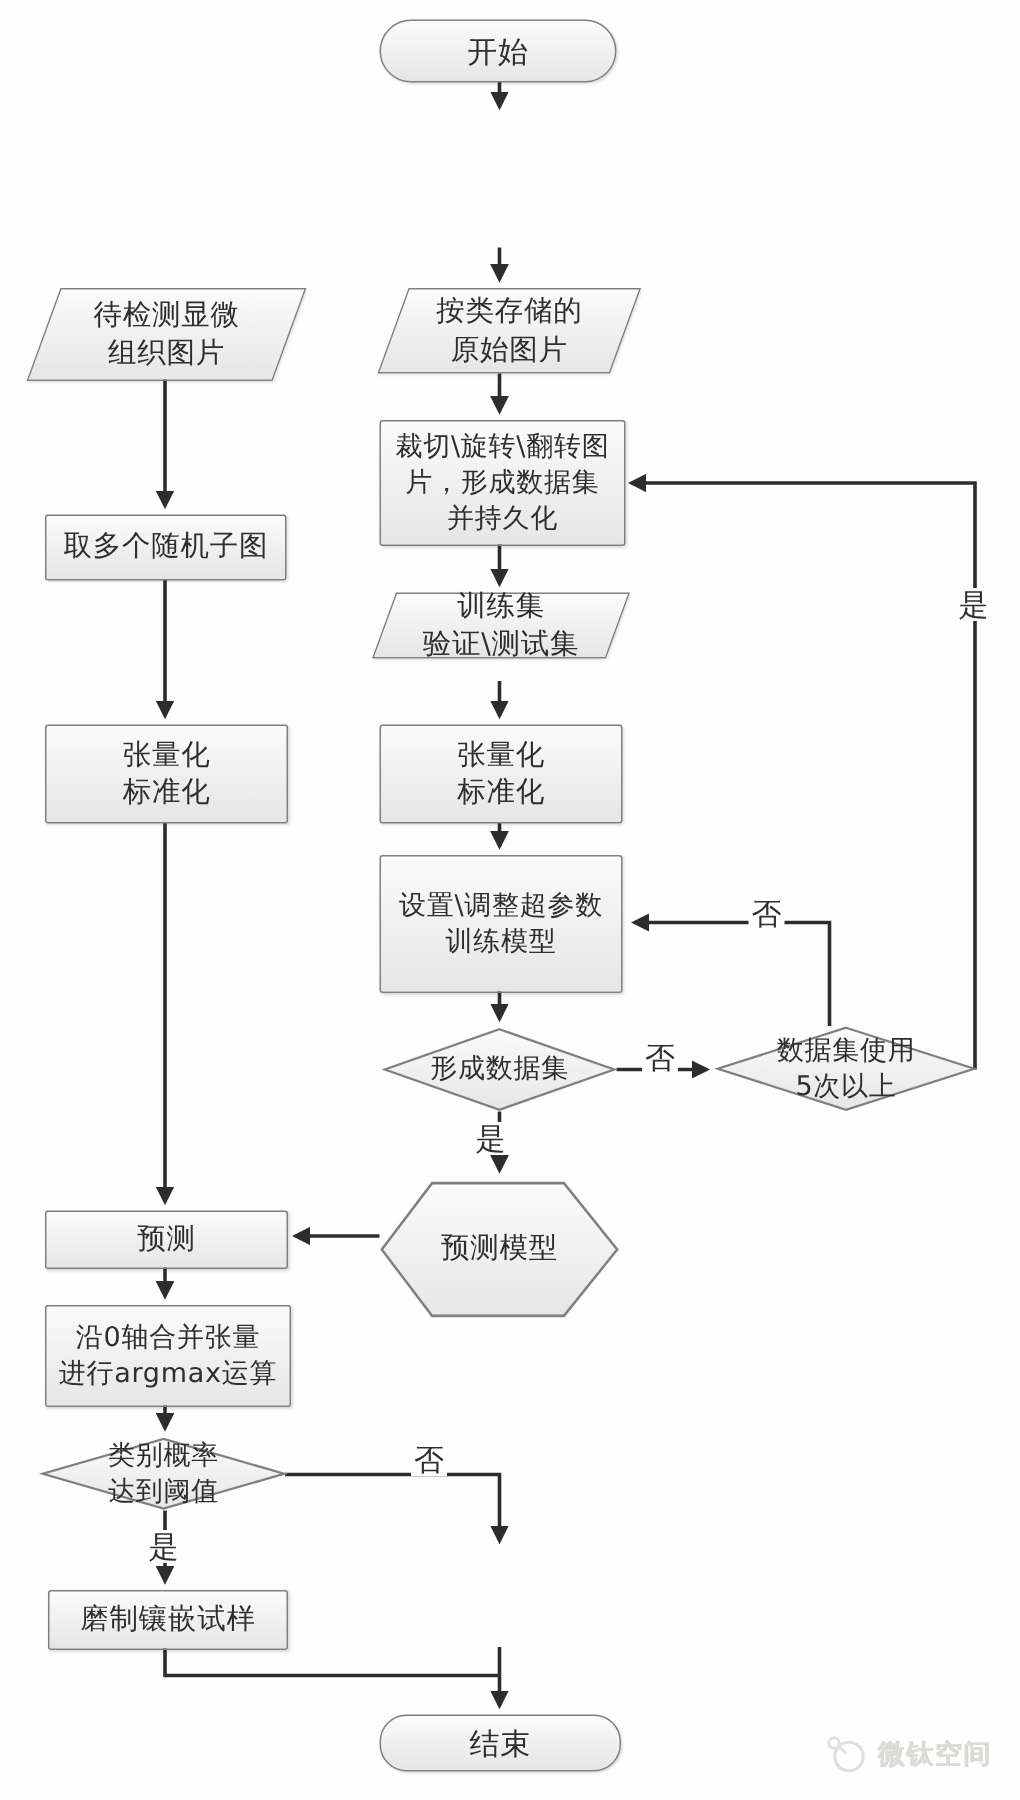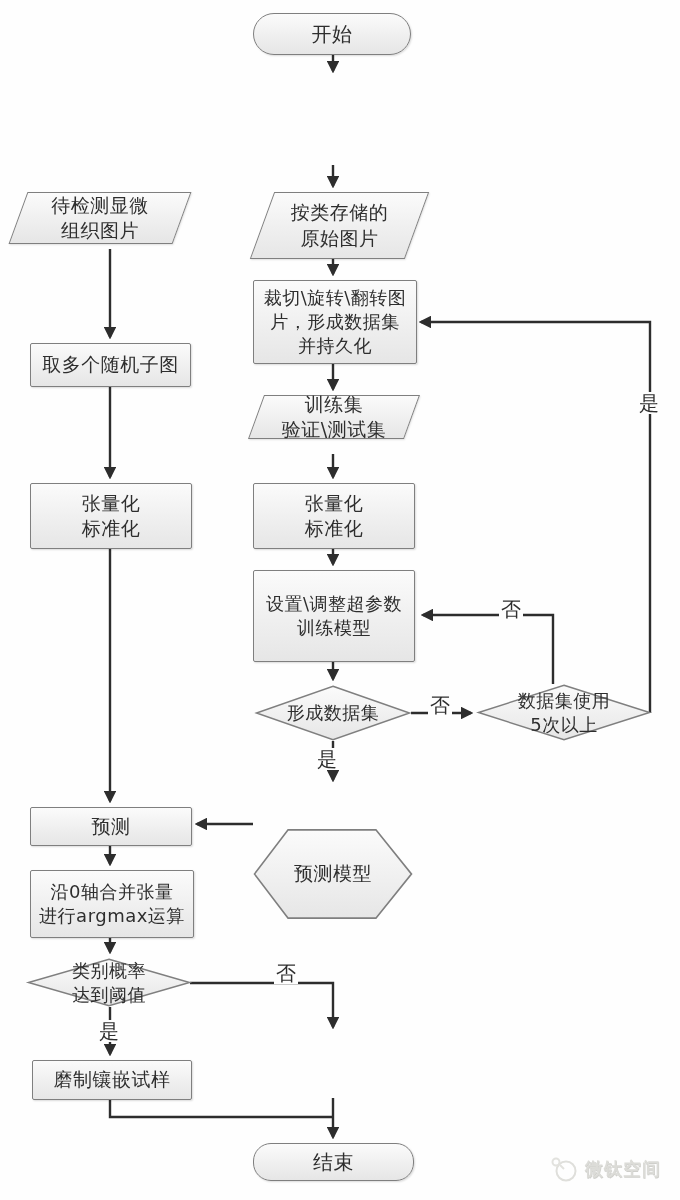--- a/index.html
+++ b/index.html
@@ -74,21 +74,21 @@
       <path d="M110 1098 L110 1117 L333 1117"></path>
       <path d="M333 1098 L333 1137" marker-end="url(#arrow)"></path>
     </g>
   </svg>
 
   <div class="node box pill" style="left:253px;top:13px;width:156px;height:40px;font-size:20px">
     <span class="label">开始</span>
   </div>
 
 
-  <div class="node" style="left:262px;top:192px;width:155px;height:67px">
+  <div class="node" style="left:262px;top:192px;width:155px;height:57px">
     <div class="para-bg"></div>
     <span class="label">按类存储的
 原始图片</span>
   </div>
 
   <div class="node box fs18" style="left:253px;top:280px;width:162px;height:82px">
     <span class="label">裁切\旋转\翻转图
 片，形成数据集
 并持久化</span>
   </div>
@@ -129,34 +129,34 @@
         <stop offset="0" stop-color="#fbfbfb"></stop>
             <stop offset="1" stop-color="#e6e6e6"></stop>
       </linearGradient>
         </defs>
       <polygon points="87,1.2 172.5,28.5 87,55.8 1.5,28.5" fill="url(#g2)" stroke="#7f7f7f" stroke-width="1.5"></polygon>
     </svg>
     <span class="label">数据集使用
 5次以上</span>
   </div>
 
-  <div class="node" style="left:253px;top:828px;width:160px;height:92px">
+  <div class="node" style="left:253px;top:787px;width:160px;height:92px">
     <svg class="shape-svg" viewBox="0 0 160 76" preserveAspectRatio="none">
       <defs>
           <linearGradient id="g3" x1="0" y1="0" x2="0" y2="1">
         <stop offset="0" stop-color="#fbfbfb"></stop>
             <stop offset="1" stop-color="#e6e6e6"></stop>
       </linearGradient>
         </defs>
       <polygon points="1.5,38 35,1.5 123,1.5 158.5,38 123,74.5 35,74.5" fill="url(#g3)" stroke="#7f7f7f" stroke-width="1.5"></polygon>
     </svg>
     <span class="label">预测模型</span>
   </div>
 
-  <div class="node" style="left:18px;top:192px;width:164px;height:52px">
+  <div class="node" style="left:29px;top:192px;width:164px;height:62px">
     <div class="para-bg"></div>
     <span class="label">待检测显微
 组织图片</span>
   </div>
 
   <div class="node box" style="left:30px;top:343px;width:159px;height:42px">
     <span class="label">取多个随机子图</span>
   </div>
 
   <div class="node box" style="left:30px;top:483px;width:160px;height:64px">

